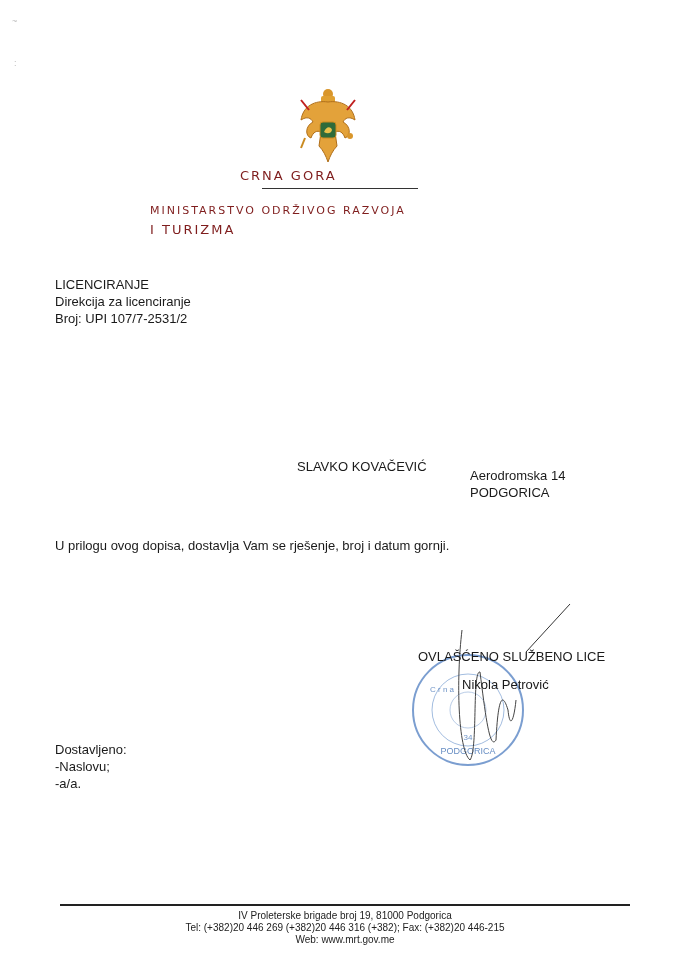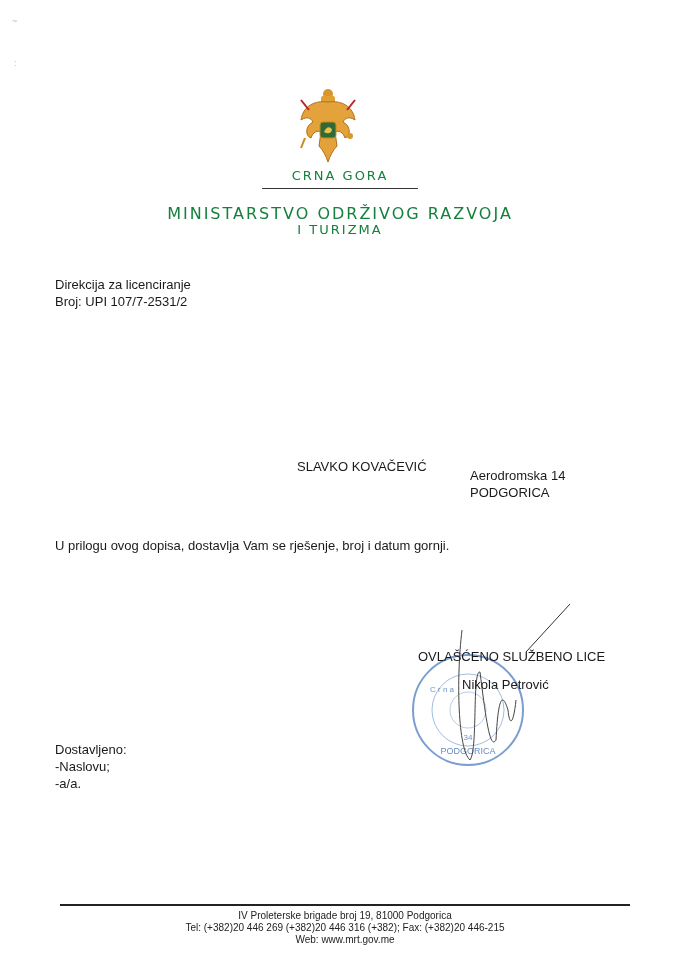--- a/index.html
+++ b/index.html
@@ -1,23 +1,23 @@
 <!DOCTYPE html>
 <html><head>
 <meta charset="utf-8">
 <style>
   html, body { margin:0; padding:0; background:#ffffff; }
   body { width:679px; height:960px; position:relative; overflow:hidden;
          font-family:"Liberation Sans", sans-serif; color:#1a1a1a; }
   .abs { position:absolute; }
   .crest { left:297px; top:86px; width:62px; height:78px; }
-  .hdr { font-family:"DejaVu Sans", sans-serif; letter-spacing:2px; color:#15803d; text-align:center; }
+  .hdr { font-family:"DejaVu Sans", sans-serif; letter-spacing:2px; color:#7f1d1d; text-align:left; }
   .crna { left:240px; top:168px; width:200px; font-size:13px; }
   .rule { left:262px; top:188px; width:156px; height:1px; background:#333; }
-  .min1 { left:150px; top:204px; width:380px; font-size:16px; }
+  .min1 { left:150px; top:204px; width:380px; font-size:11px; }
   .min2 { left:150px; top:222px; width:380px; font-size:13px; }
   .txt { font-size:13px; line-height:17px; }
   .meta { left:55px; top:276px; width:320px; }
   .recip { left:297px; top:458px; }
   .addr { left:470px; top:467px; width:129px; }
   .body1 { left:55px; top:537px; }
   .title-sig { left:418px; top:648px; font-weight:normal;text-align:right; }
   .name-sig { left:462px; top:676px; }
   .stamp { left:410px; top:652px; width:116px; height:116px; }
   .sigline { left:398px; top:600px; width:180px; height:170px; }
@@ -45,20 +45,21 @@
     <path d="M8 52 L4 62" stroke="#c98a20" stroke-width="2"></path>
   </svg>
 </div>
 
 <div class="abs hdr crna">CRNA GORA</div>
 <div class="abs rule"></div>
 <div class="abs hdr min1">MINISTARSTVO ODRŽIVOG RAZVOJA</div>
 <div class="abs hdr min2">I TURIZMA</div>
 
 <div class="abs txt meta">
+  <div>LICENCIRANJE</div>
   <div>Direkcija za licenciranje</div>
   <div>Broj: UPI 107/7-2531/2</div>
 </div>
 
 <div class="abs txt recip">SLAVKO KOVAČEVIĆ</div>
 <div class="abs txt addr">
   <div>Aerodromska 14</div>
   <div>PODGORICA</div>
 </div>
 

